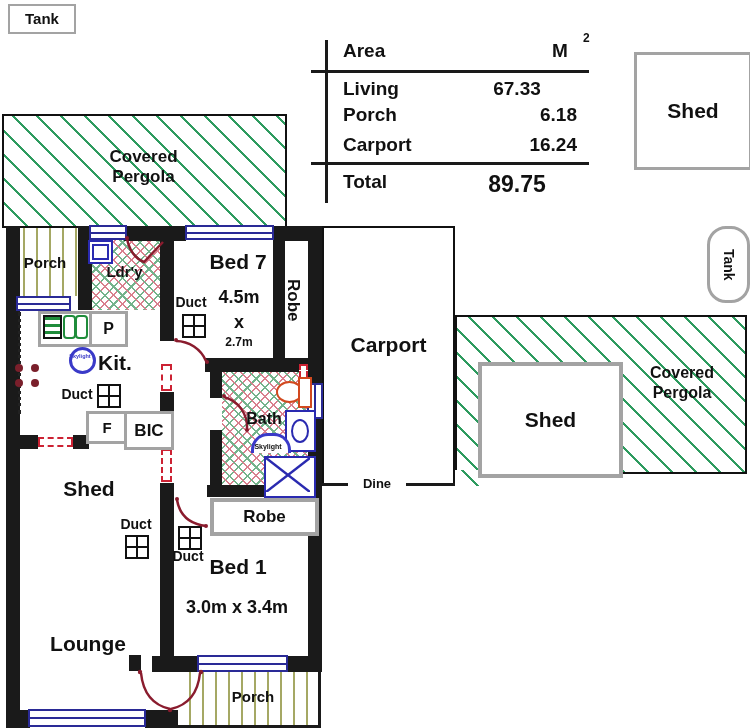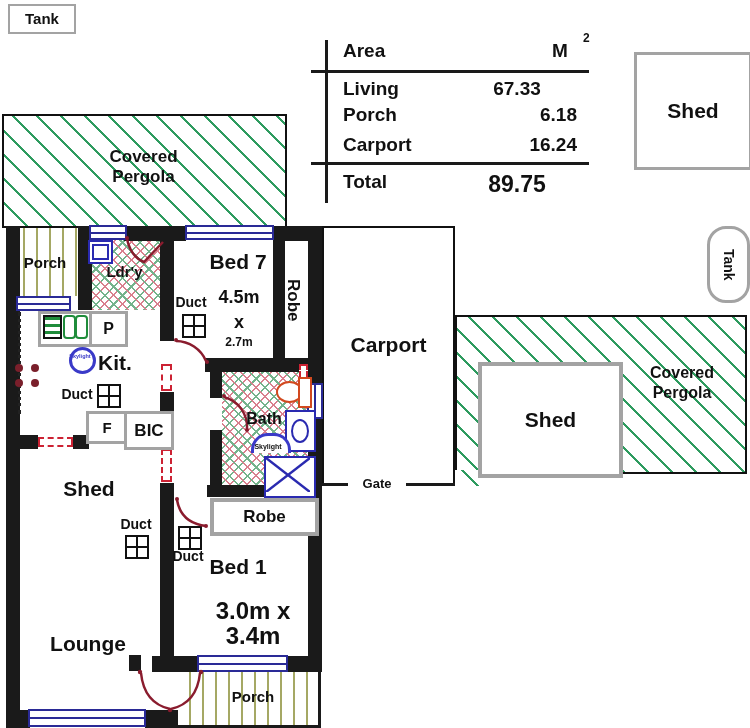--- a/index.html
+++ b/index.html
@@ -72,21 +72,21 @@
   </div>
   <div class="lbl" style="left:620px;top:365px;width:124px;font-size:16px;">Covered</div>
   <div class="lbl" style="left:620px;top:385px;width:124px;font-size:16px;">Pergola</div>
 
   <div class="box" style="left:707px;top:226px;width:37px;height:71px;border-radius:19px;">
     <span class="lbl vtext" style="position:static;font-size:14px;">Tank</span>
   </div>
 
   <div class="abs" style="left:322px;top:226px;width:133px;height:260px;border:2px solid #111;box-sizing:border-box;background:#fff;"></div>
   <div class="wall" style="left:322px;top:483px;width:133px;height:3px;"></div>
-  <div class="lbl" style="left:348px;top:477px;width:58px;height:15px;background:#fff;font-size:13px;">Gate</div>
+  <div class="lbl" style="left:348px;top:477px;width:58px;height:15px;background:#fff;font-size:13px;">Dine</div>
   <div class="lbl" style="left:332px;top:334px;width:113px;font-size:21px;">Carport</div>
 
   <div class="stripes" style="left:12px;top:228px;width:66px;height:68px;"></div>
   <div class="stripes" style="left:178px;top:672px;width:140px;height:54px;"></div>
   <div class="wall" style="left:318px;top:672px;width:3px;height:56px;"></div>
   <div class="wall" style="left:178px;top:725px;width:143px;height:3px;"></div>
 
   <div class="hatch-cross" style="left:85px;top:238px;width:75px;height:72px;"></div>
   <div class="hatch-cross" style="left:222px;top:370px;width:86px;height:115px;"></div>
 
@@ -204,16 +204,16 @@
   <div class="lbl" style="left:198px;top:251px;width:80px;font-size:21px;">Bed 7</div>
   <div class="lbl" style="left:208px;top:288px;width:62px;font-size:18px;">4.5m</div>
   <div class="lbl" style="left:224px;top:313px;width:30px;font-size:18px;">x</div>
   <div class="lbl" style="left:208px;top:336px;width:62px;font-size:12px;">2.7m</div>
   <div class="lbl vtext" style="left:284px;top:268px;height:64px;font-size:17px;">Robe</div>
   <div class="lbl" style="left:88px;top:352px;width:54px;font-size:21px;">Kit.</div>
   <div class="lbl" style="left:240px;top:411px;width:48px;font-size:16px;">Bath</div>
   <div class="lbl" style="left:55px;top:478px;width:68px;font-size:21px;">Shed</div>
   <div class="lbl" style="left:40px;top:633px;width:96px;font-size:21px;">Lounge</div>
   <div class="lbl" style="left:197px;top:556px;width:82px;font-size:21px;">Bed 1</div>
-  <div class="lbl" style="left:192px;top:598px;width:122px;font-size:24px;">3.0m x 3.4m</div>
+  <div class="lbl" style="left:176px;top:598px;width:122px;font-size:18px;">3.0m x 3.4m</div>
   <div class="lbl" style="left:222px;top:689px;width:62px;font-size:15px;">Porch</div>
 
 </div>
 
 </body></html>

